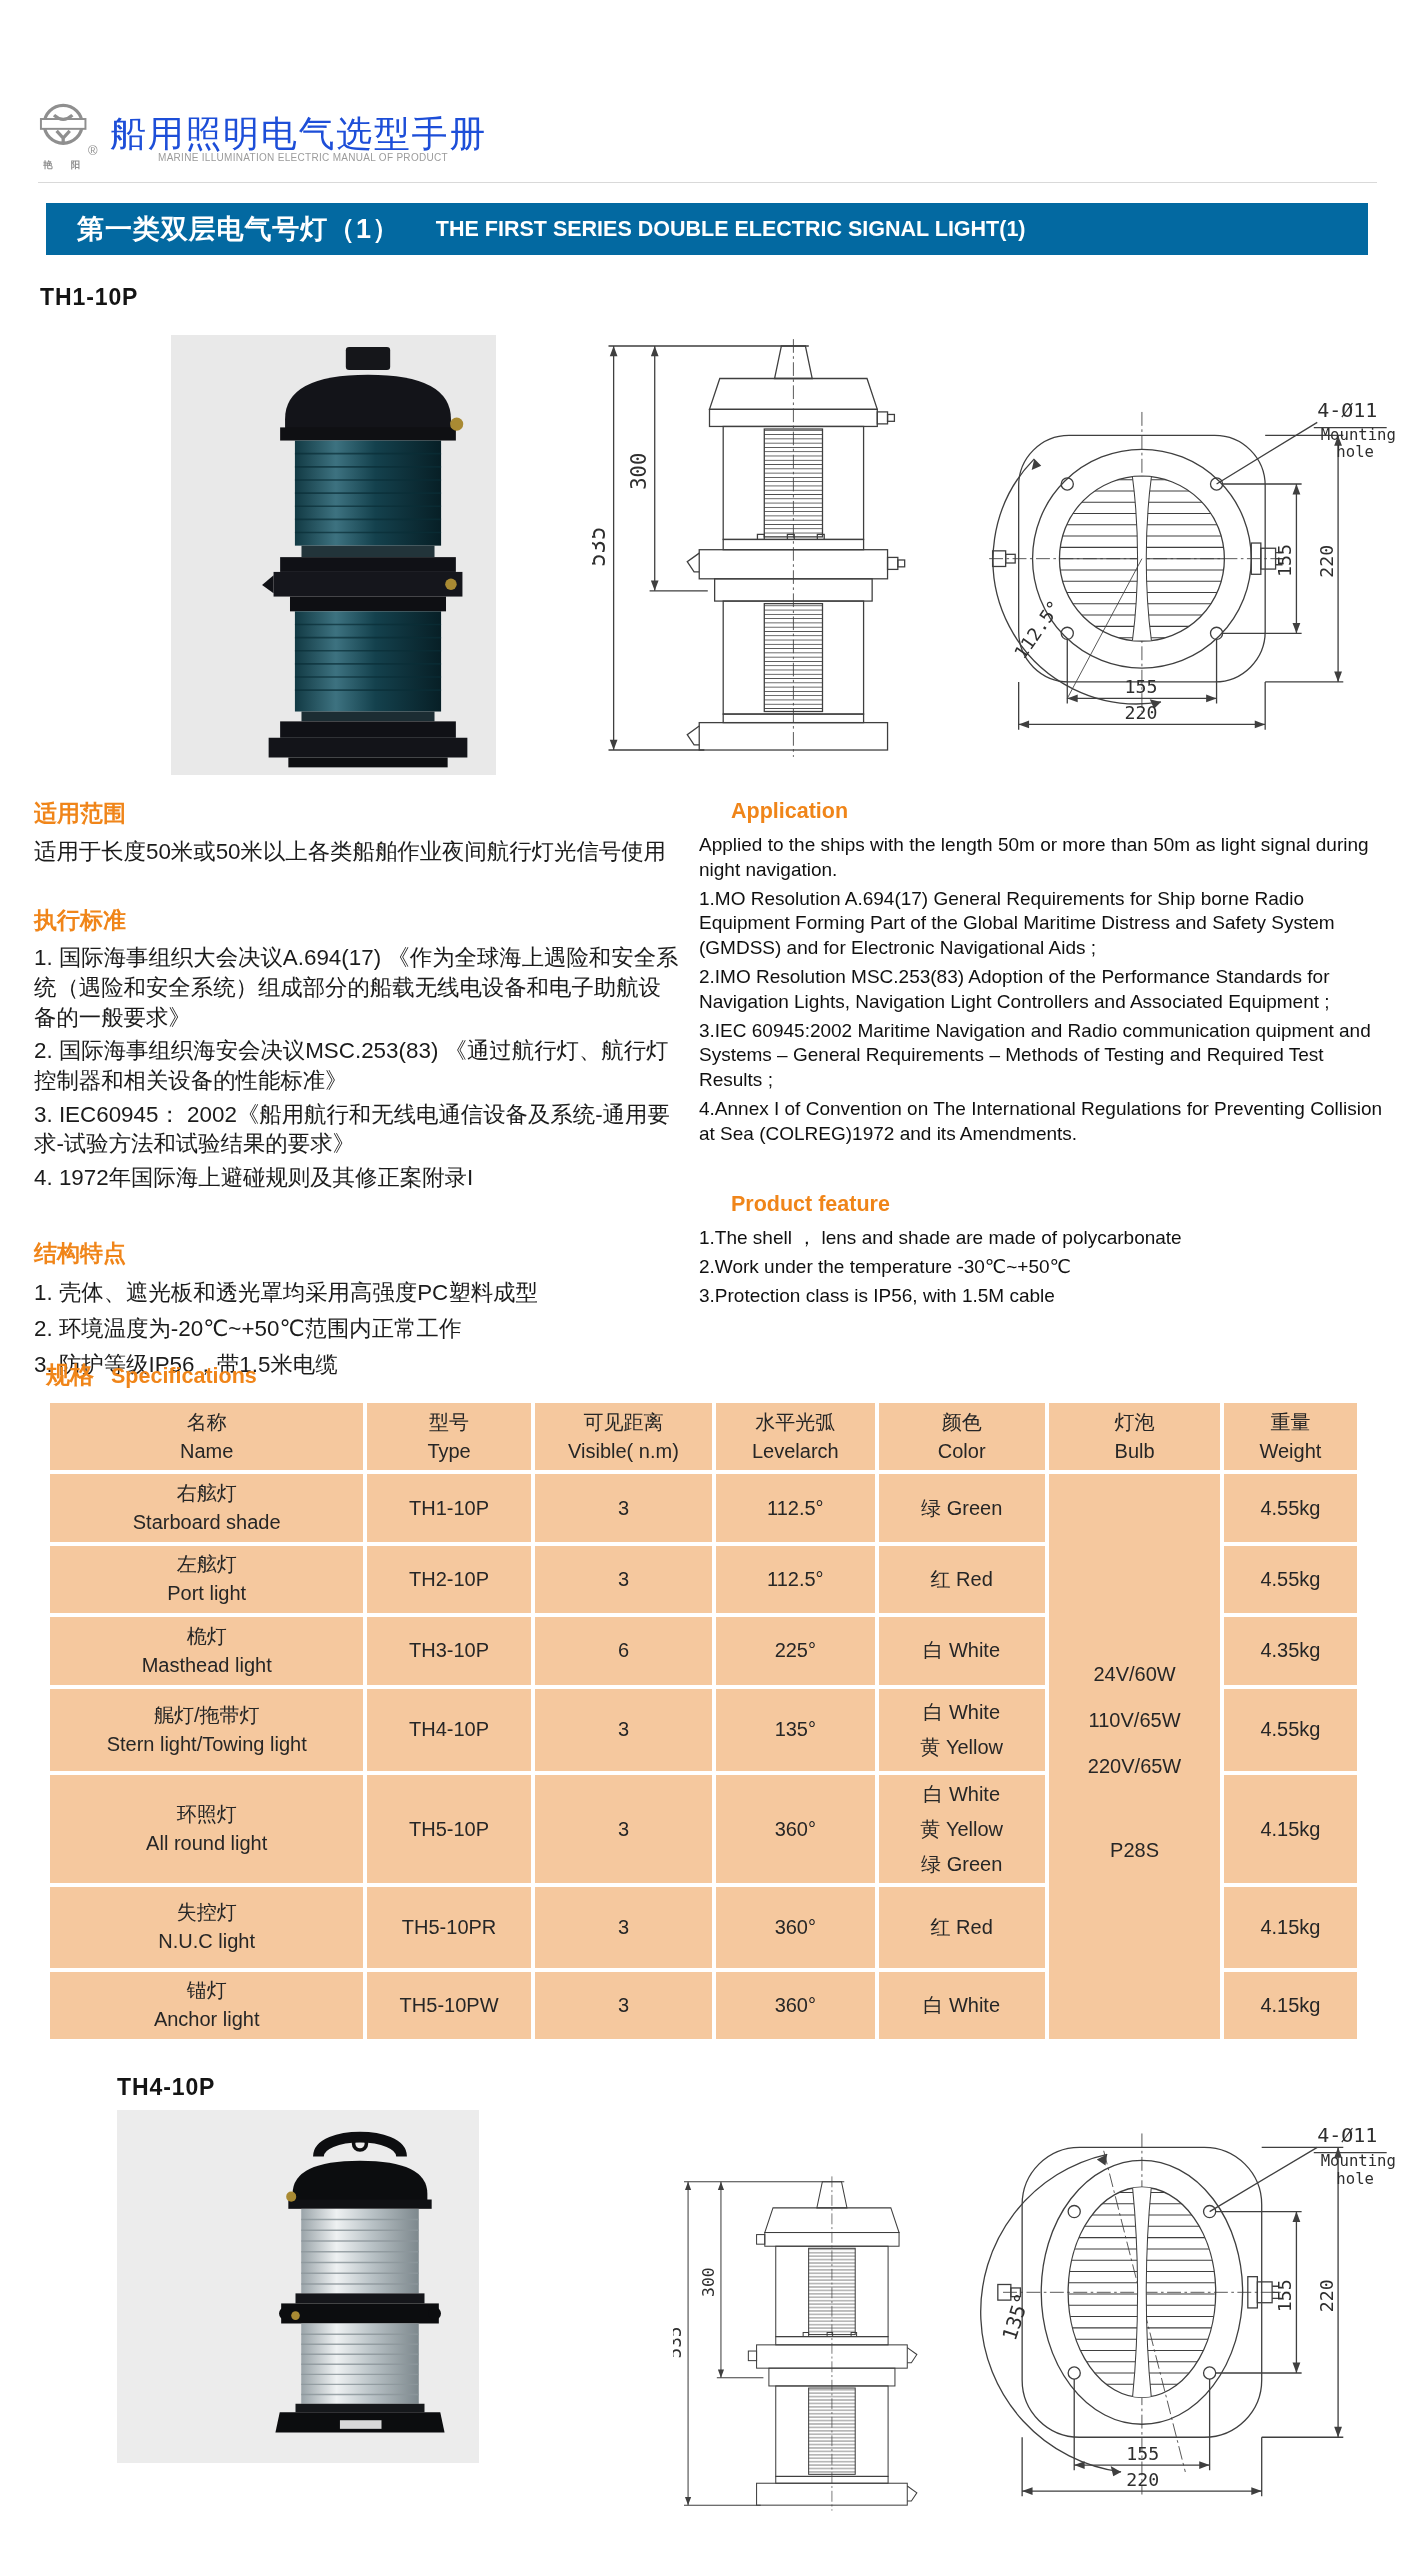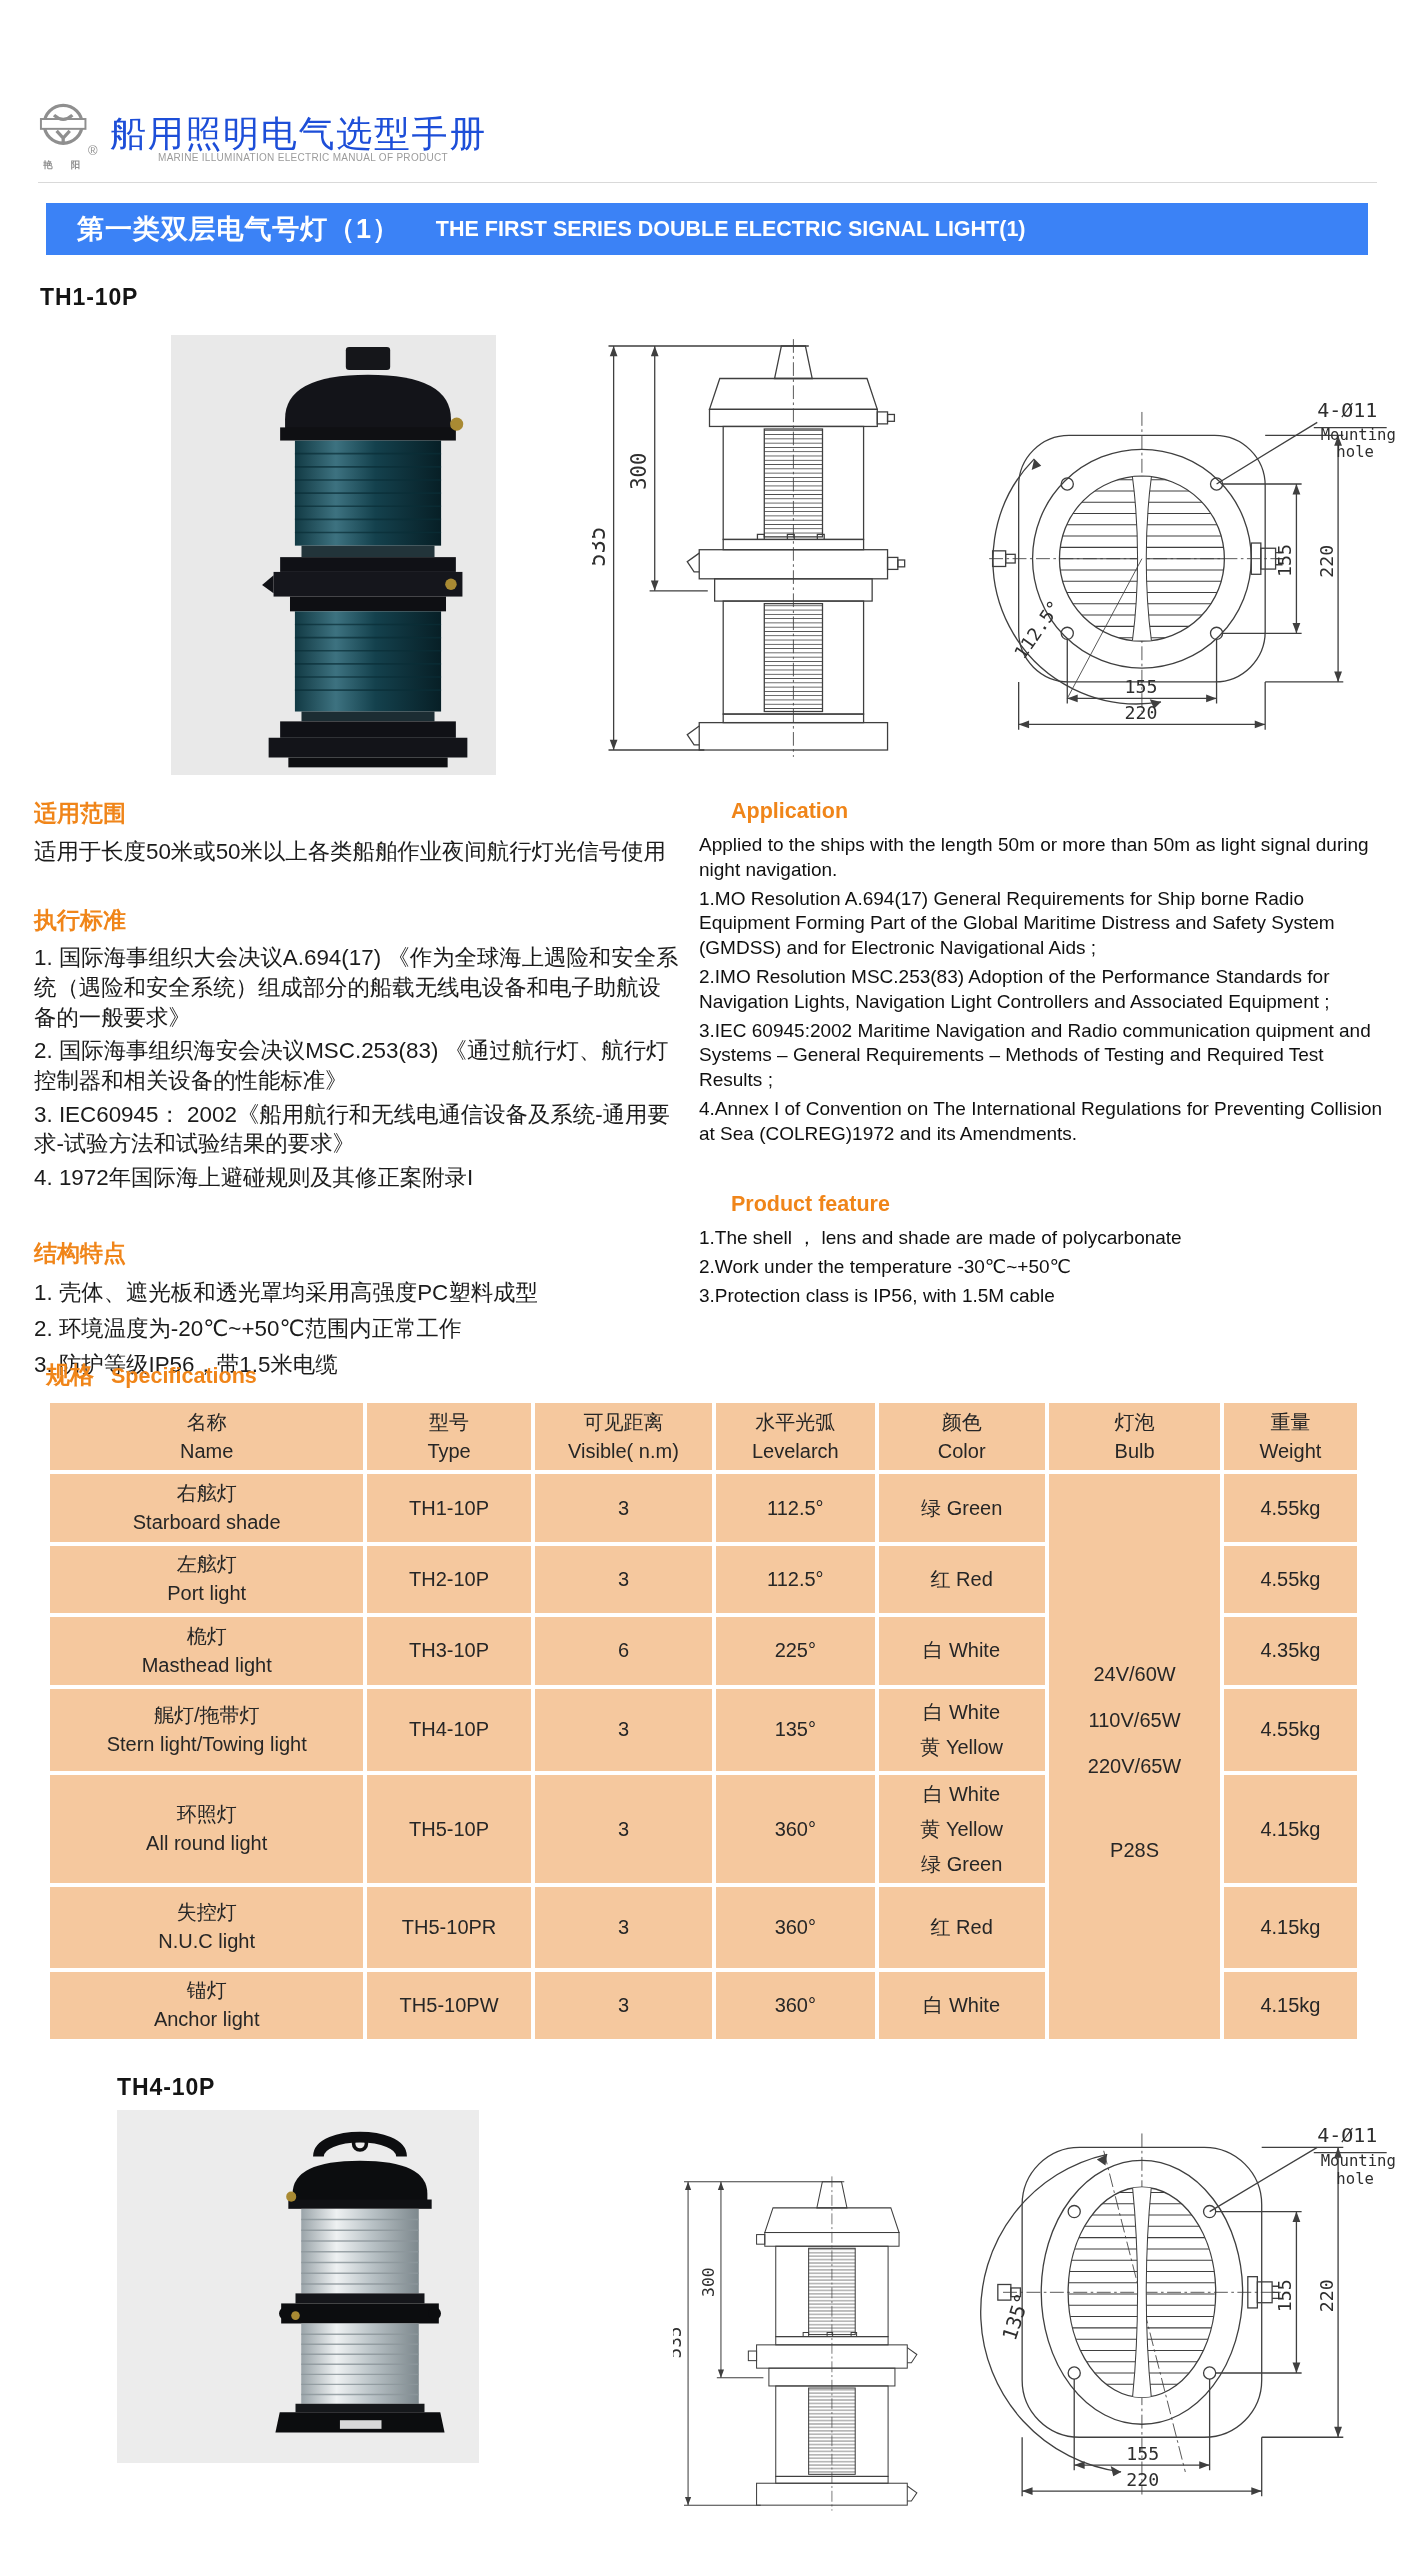--- a/index.html
+++ b/index.html
@@ -10,21 +10,21 @@
   .logo-wrap{position:absolute;left:38px;top:102px;width:72px;height:79px;}
   .logo-cn{position:absolute;left:5.2px;top:57px;width:52px;font-size:9.5px;color:#8f8f8f;
            letter-spacing:7.7px;font-weight:bold;white-space:nowrap;}
   .logo-reg{position:absolute;left:50px;top:41px;font-size:13px;color:#8f8f8f;}
   .hdr-title{position:absolute;left:110px;top:110px;font-size:36px;font-weight:normal;color:#1d4ed8;
              letter-spacing:1.7px;white-space:nowrap;}
   .hdr-sub{position:absolute;left:113px;top:152px;font-size:10px;color:#9b9b9b;letter-spacing:0.3px;white-space:nowrap;margin-left:45px;}
   .hdr-rule{position:absolute;left:38px;top:182px;width:1339px;height:0.9px;background:#d9d9d9;}
 
   
-  .banner{position:absolute;left:46px;top:203px;width:1322px;height:52px;background:#3b82f6;
+  .banner{position:absolute;left:46px;top:203px;width:1322px;height:52px;background:#0369a1;
           display:flex;align-items:center;color:#fff;}
   .banner-zh{font-size:27px;font-weight:bold;margin-left:31px;letter-spacing:0.9px;white-space:nowrap;}
   .banner-en{font-size:21.5px;font-weight:bold;margin-left:36px;letter-spacing:0px;white-space:nowrap;}
 
   .model-label{position:absolute;font-size:23px;font-weight:bold;color:#141414;letter-spacing:0.9px;}
   .model-top{left:40px;top:284px;}
   .model-bottom{left:117px;top:2074px;}
 
   
   .photo-box{position:absolute;background:#e9e9e9;}

